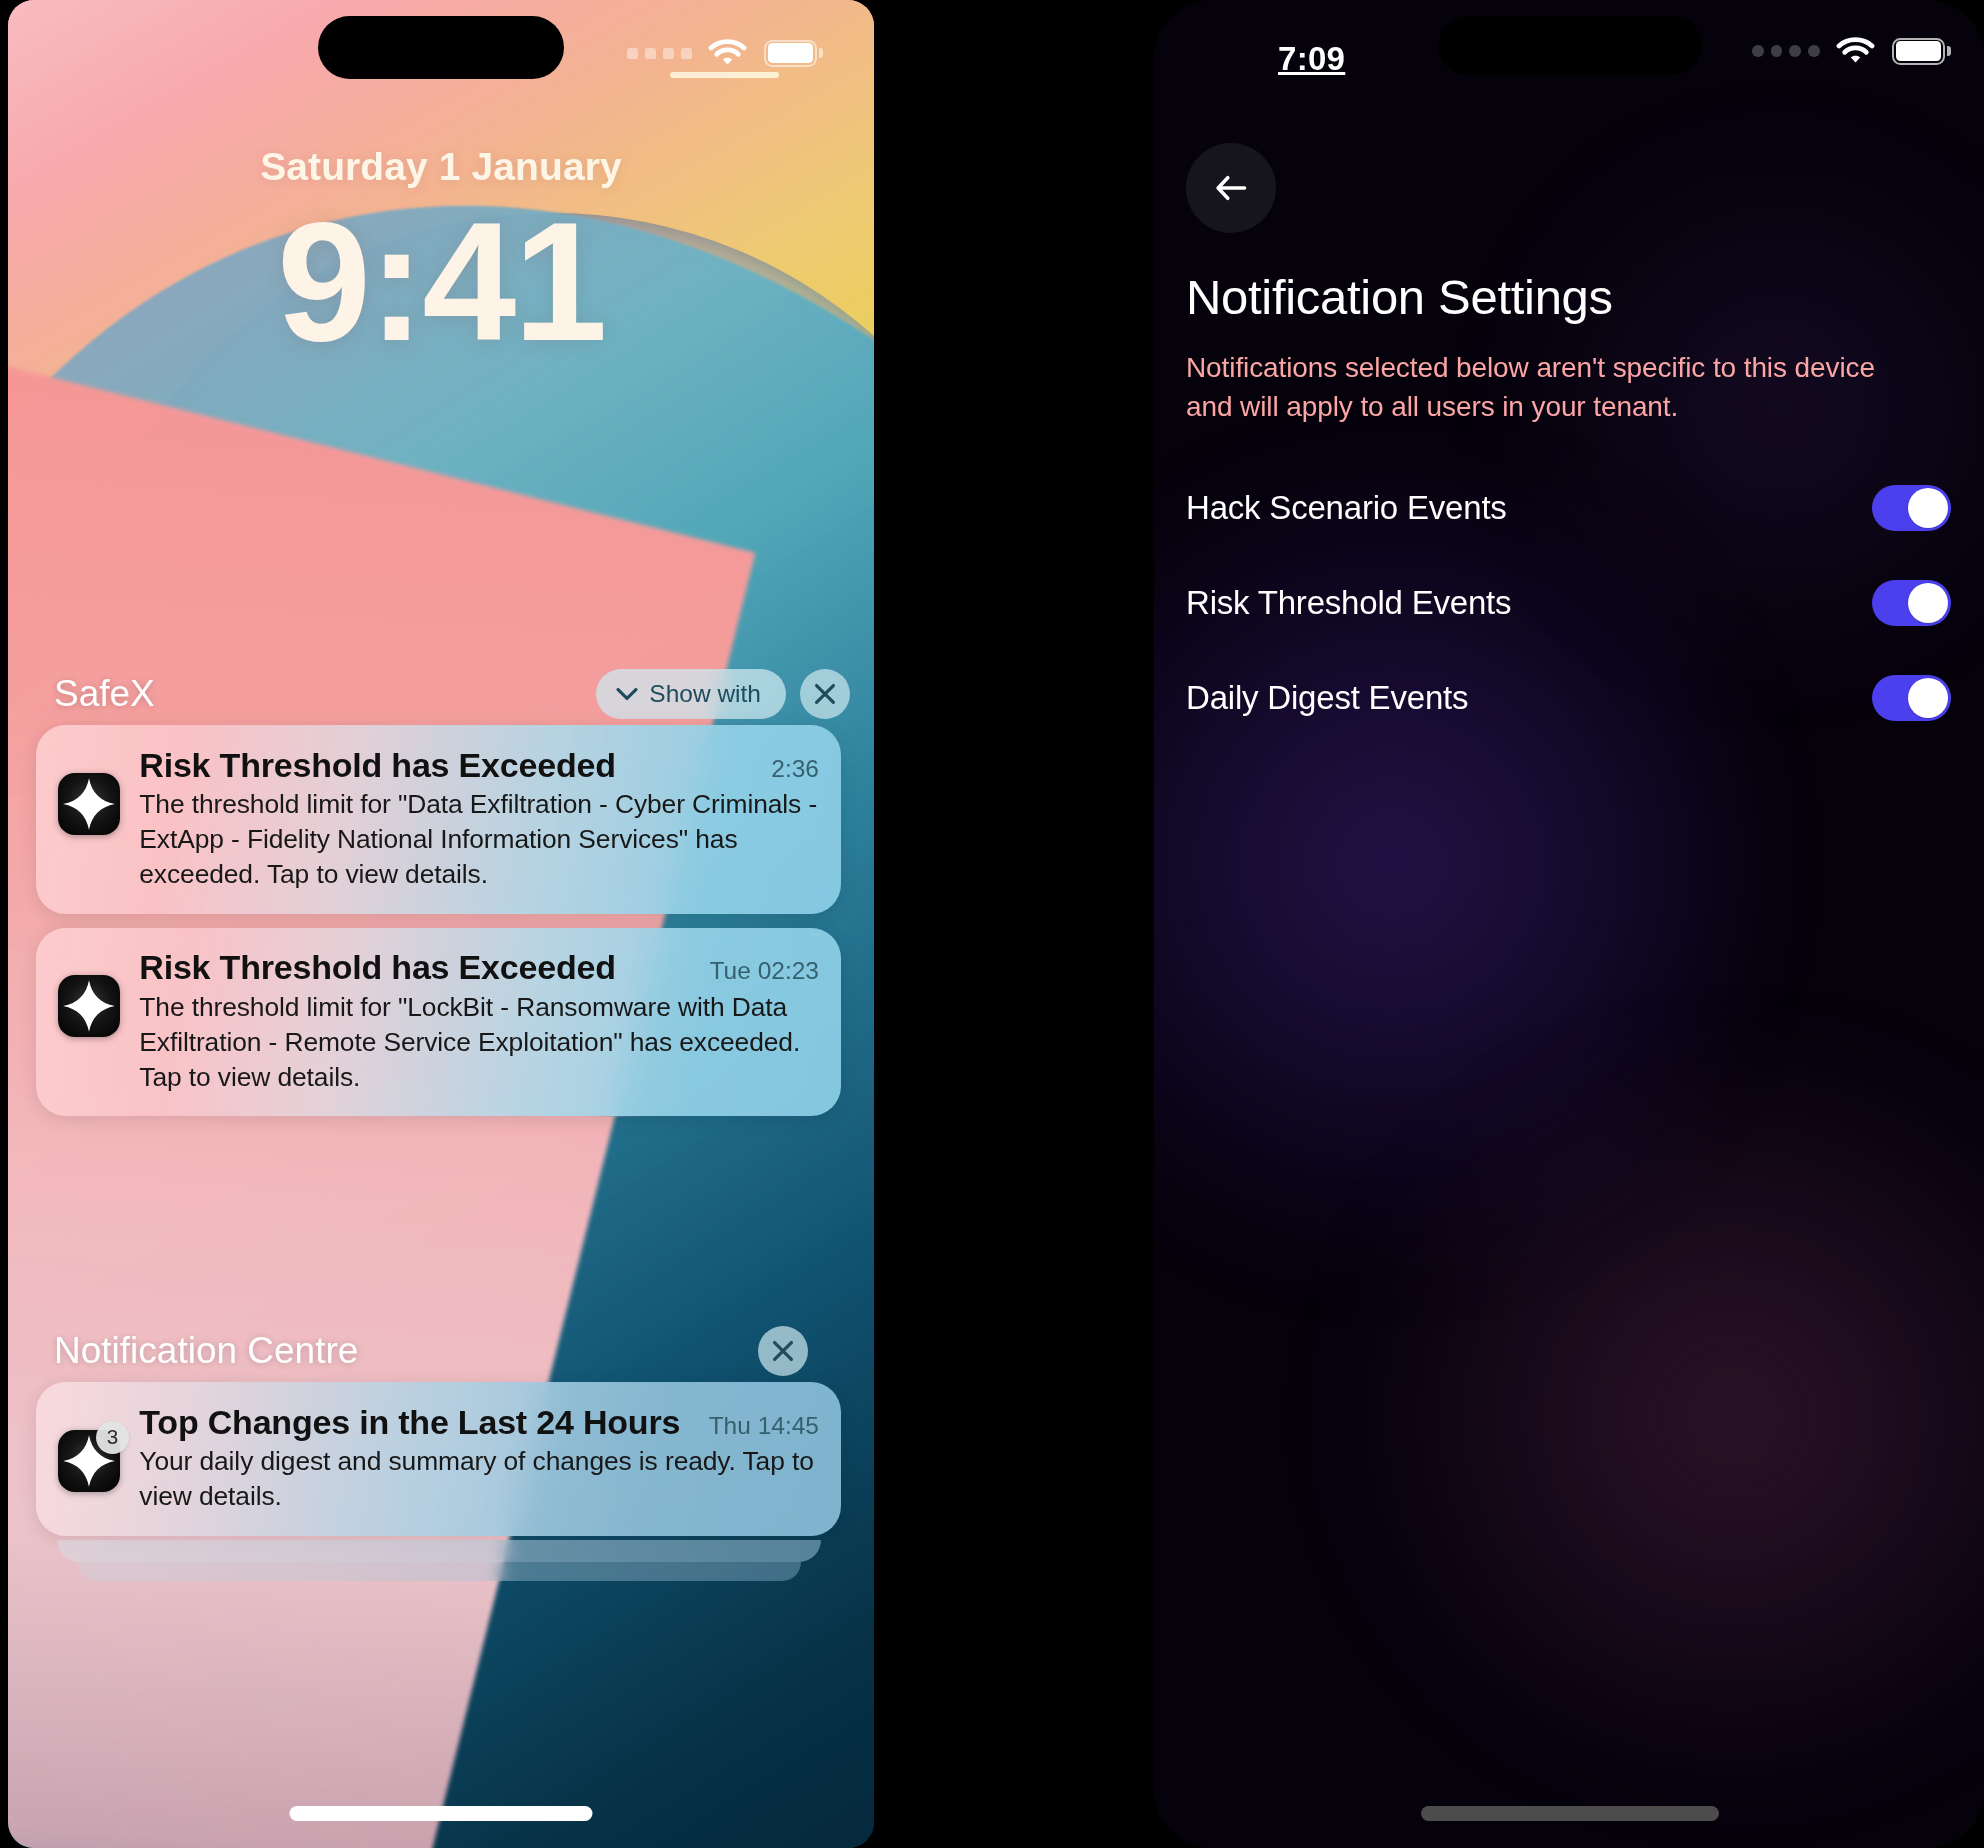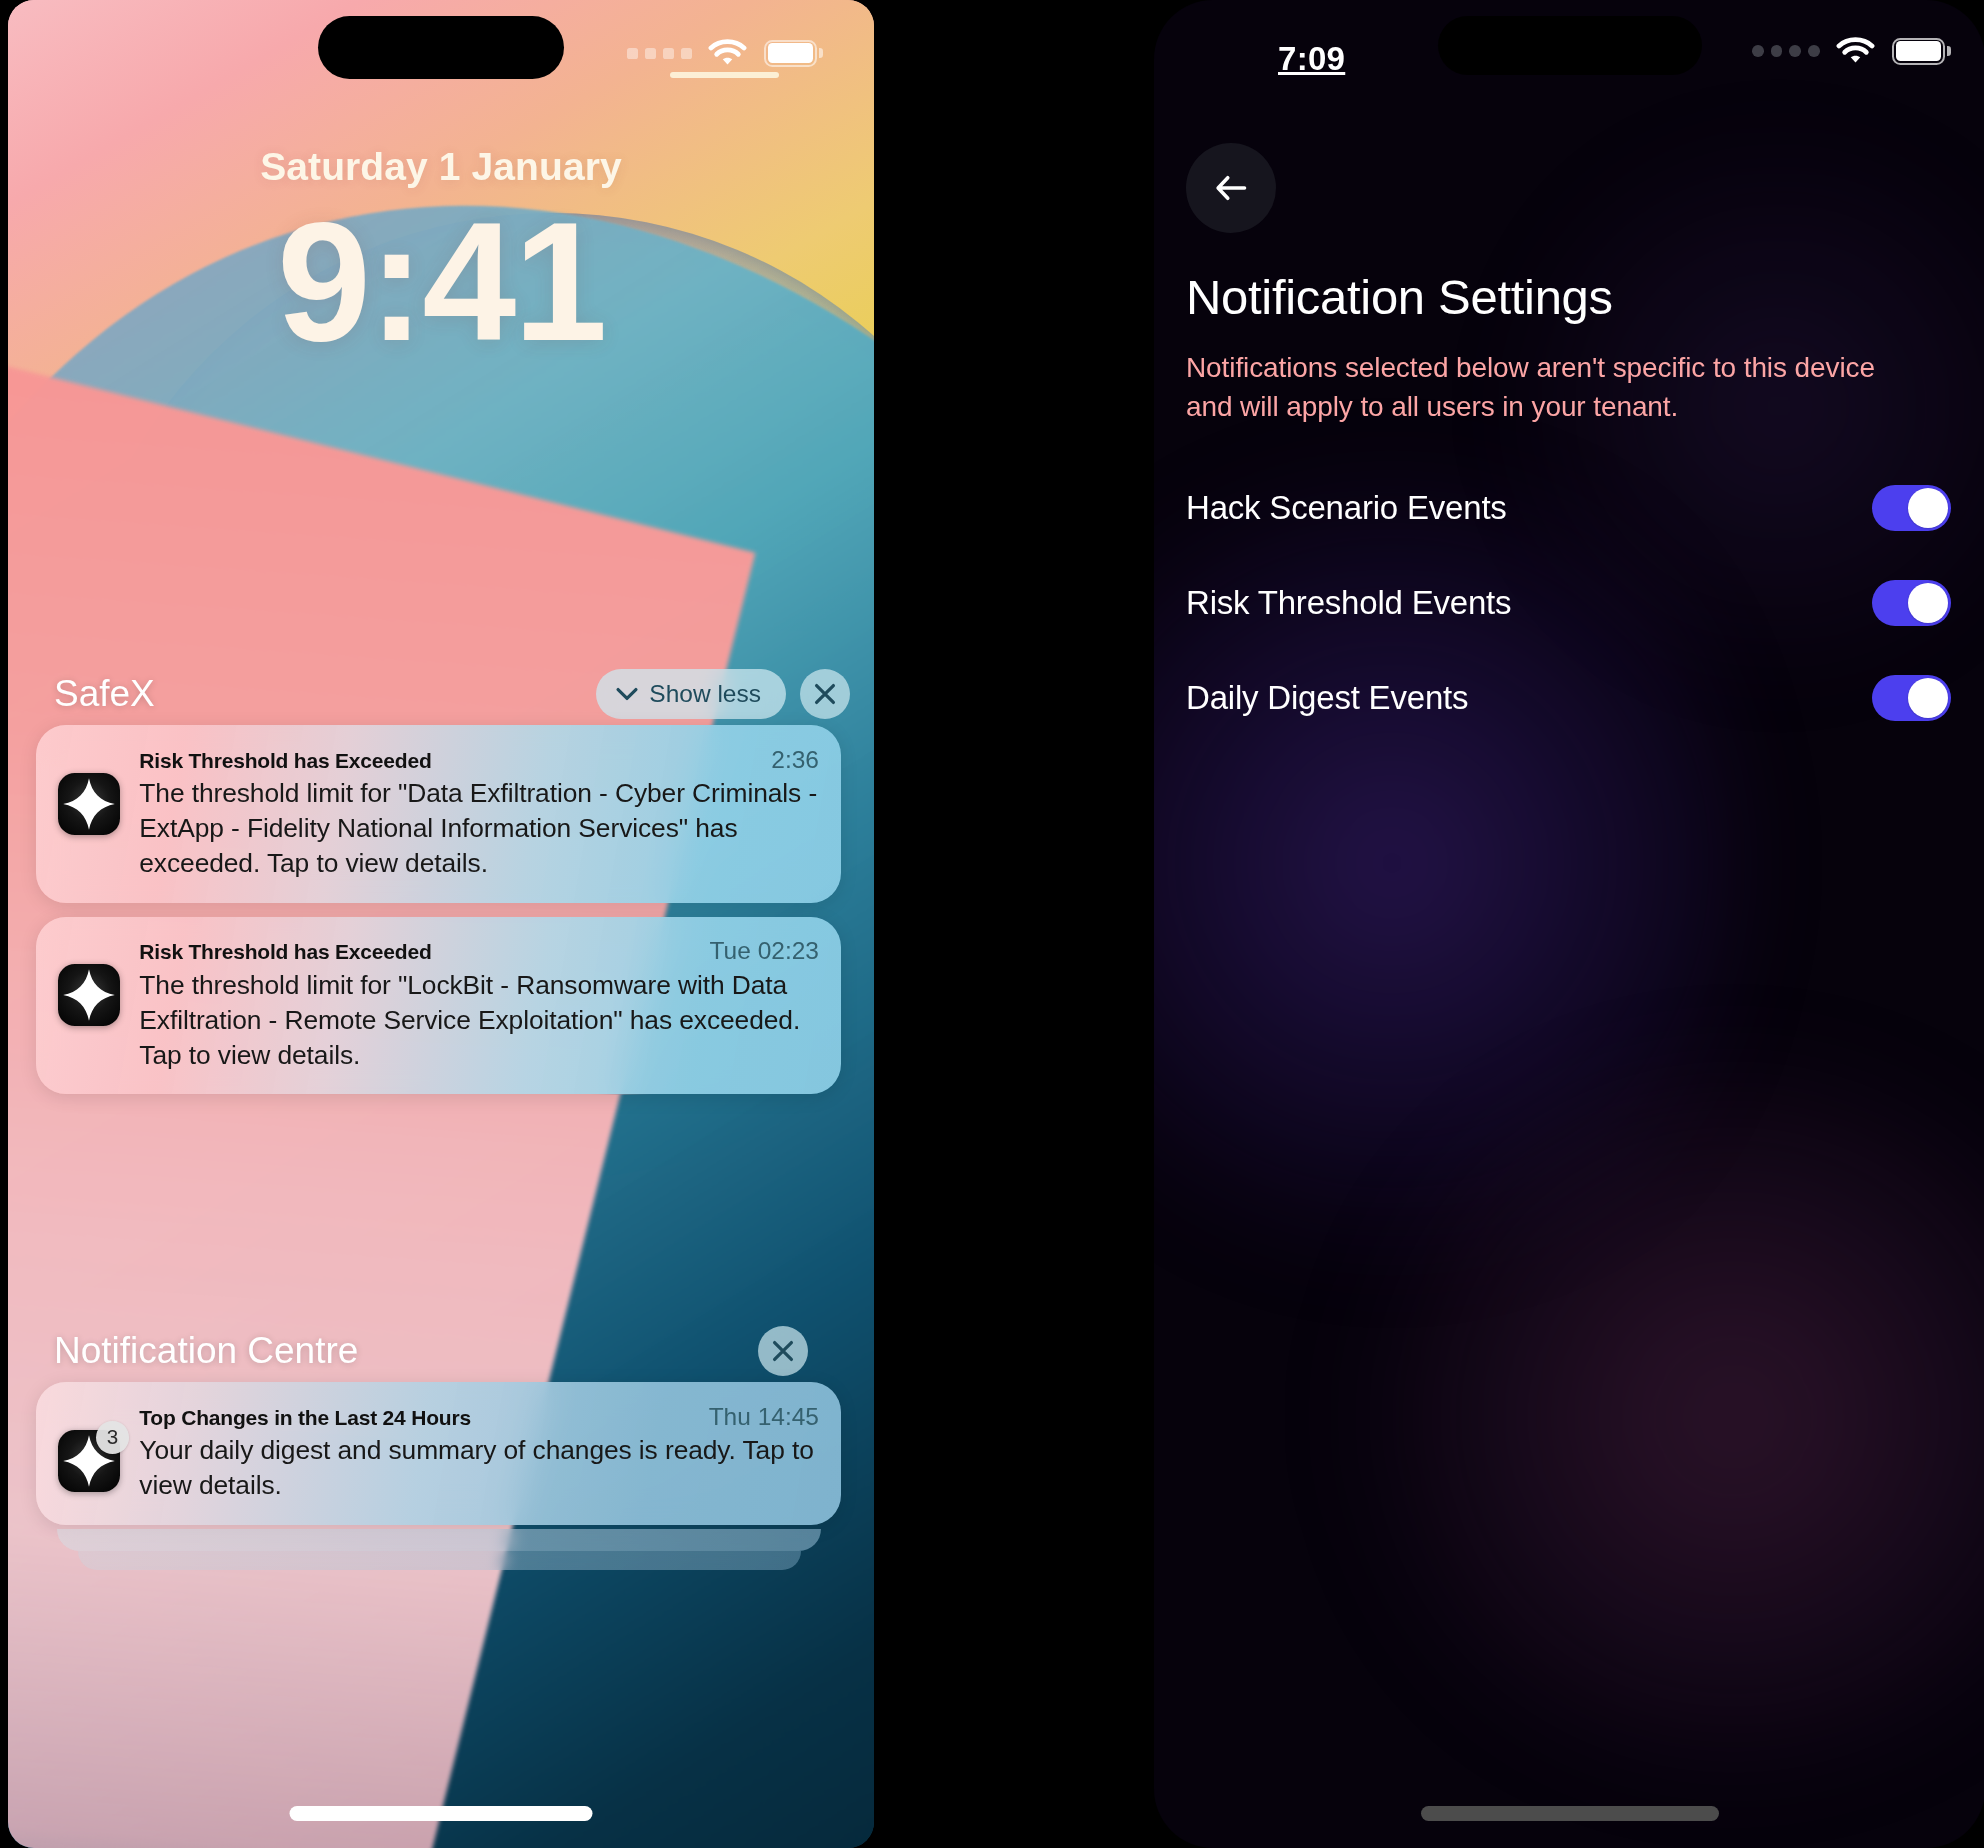--- a/index.html
+++ b/index.html
@@ -266,21 +266,21 @@
     width: 33px; height: 33px; border-radius: 50%;
     background: rgba(228,228,228,0.95);
     color: #2b2b2b;
     font-size: 20.6px; font-weight: 500;
     display: flex; align-items: center; justify-content: center;
     box-shadow: 0 0.6px 2.6px rgba(0,0,0,0.18);
   }
   .notif-body { flex: 1 1 auto; min-width: 0; }
   .notif-row1 { display: flex; align-items: baseline; gap: 10.3px; }
   .notif-title {
-    font-size: 21px; font-weight: 700; color: #111;
+    font-size: 34px; font-weight: 700; color: #111;
     flex: 1 1 auto;
     letter-spacing: -0.2px;
   }
   .notif-time {
     flex: 0 0 auto;
     font-size: 24.5px; font-weight: 400;
     color: #35616f;
   }
   .notif-text {
     margin-top: 2.6px;
@@ -453,21 +453,21 @@
     <div class="notif-group group-safex">
       <div class="group-header">
         <div class="group-title">SafeX</div>
         <div class="group-actions">
           <div class="show-less-pill">
             <span>
               <svg class="chev" viewBox="0 0 34 22" fill="none">
                 <path d="M3 4 L17 18 L31 4" stroke="#1f4b5c" stroke-width="5" stroke-linecap="round" stroke-linejoin="round"></path>
               </svg>
             </span>
-            <span class="lbl">Show less</span>
+            <span class="lbl">Show with</span>
           </div>
           <div class="close-circle">
             <span>
               <svg class="x-ico" viewBox="0 0 34 34" fill="none">
                 <path d="M4 4 L30 30 M30 4 L4 30" stroke="#1f4b5c" stroke-width="5" stroke-linecap="round"></path>
               </svg>
             </span>
           </div>
         </div>
       </div>

